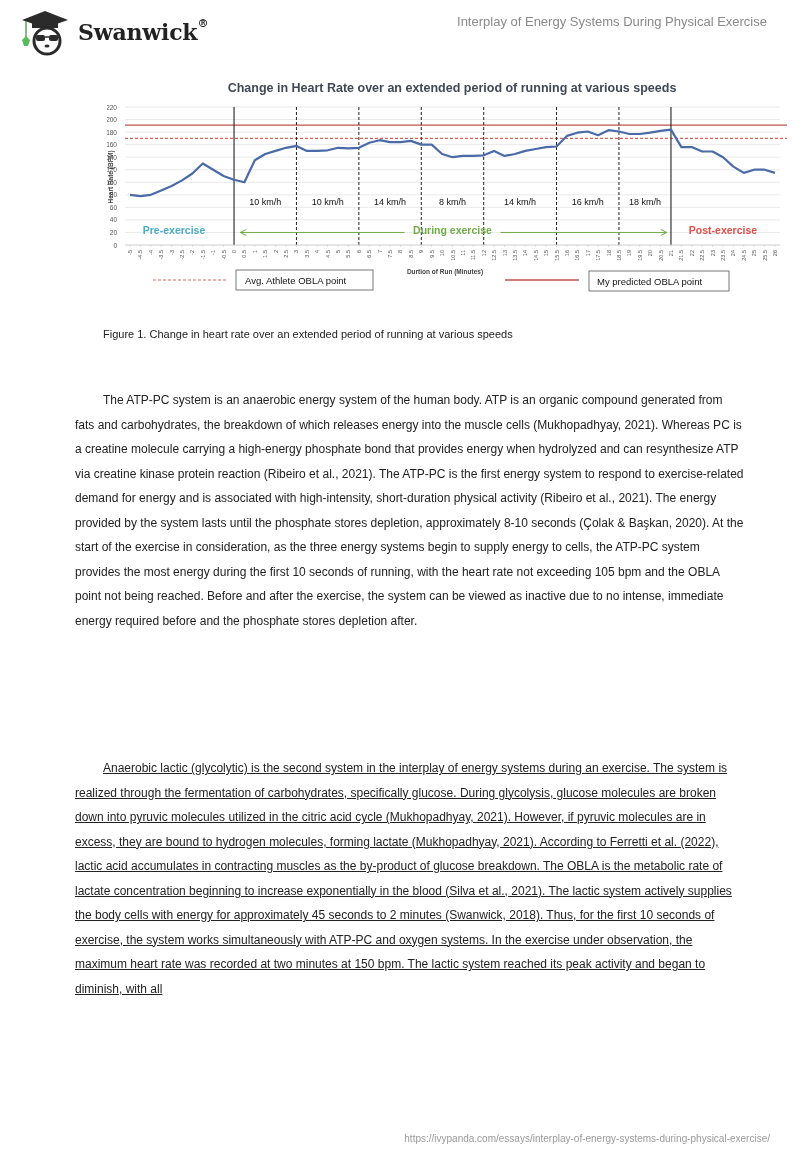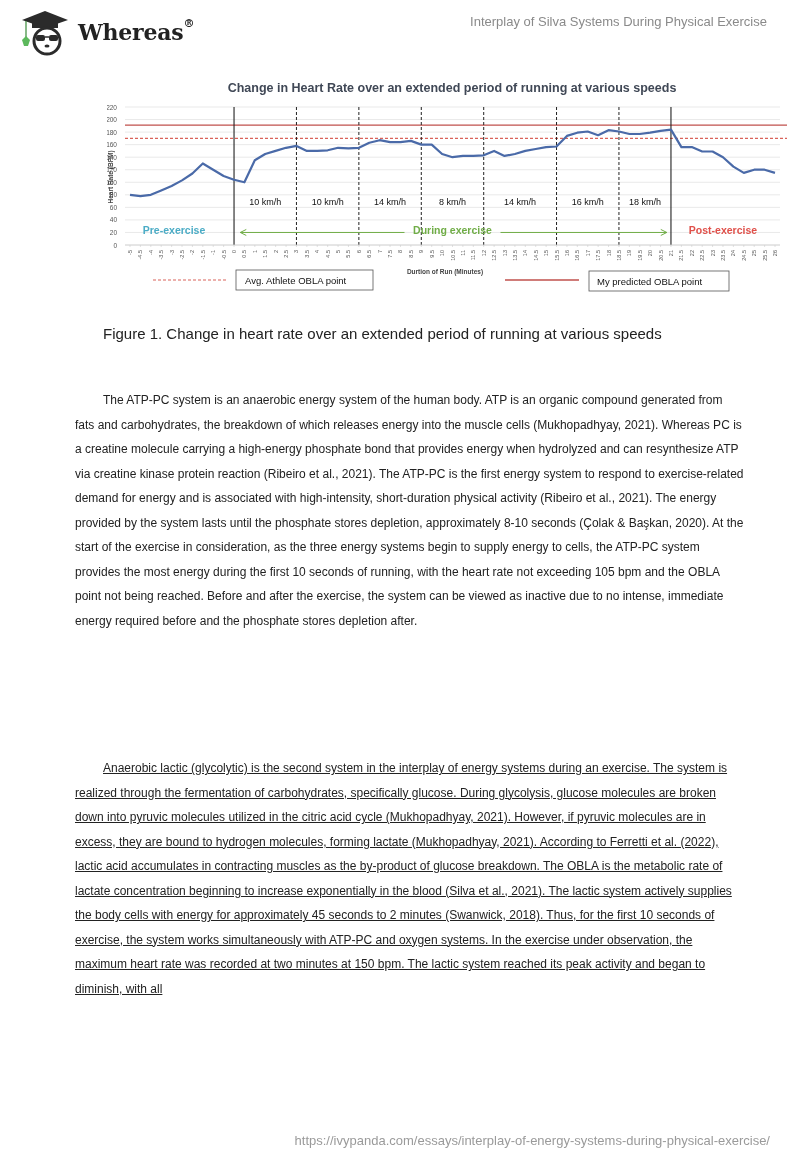--- a/index.html
+++ b/index.html
@@ -3,46 +3,46 @@
 <meta charset="utf-8">
 <style>
   * { box-sizing: border-box; margin: 0; padding: 0; }
   body { width: 800px; height: 1160px; background: #ffffff; position: relative; font-family: "Liberation Sans", sans-serif; color: #222; overflow: hidden; }
   .header { position: absolute; left: 0; top: 0; width: 800px; height: 60px; }
   .logo { position: absolute; left: 18px; top: 8px; display: flex; align-items: center; }
   .logo-text { font-family: "DejaVu Serif", serif; font-weight: bold; font-size: 22px; color: #222; margin-left: 6px; letter-spacing: -0.2px; }
   .logo-text sup { font-size: 11px; font-weight: bold; vertical-align: top; position: relative; top: -2px; }
   .doc-title { position: absolute; right: 33px; top: 14px; font-size: 13px; color: #8a8a8a; }
   .figure { position: absolute; left: 107px; top: 72px; width: 680px; height: 225px; }
-  .caption { position: absolute; left: 75px; top: 322px; width: 660px; font-size: 15px; line-height: 24.5px; color: #222; text-indent: 28px; }
+  .caption { position: absolute; left: 75px; top: 322px; width: 660px; font-size: 11px; line-height: 24.5px; color: #222; text-indent: 28px; }
   .para { position: absolute; left: 75px; width: 670px; font-size: 12px; line-height: 24.5px; color: #222; text-indent: 28px; }
   .p1 { top: 388px; }
   .p2 { top: 756px; text-decoration: underline; }
-  .footer-url { position: absolute; right: 30px; top: 1133px; font-size: 13px; color: #9a9a9a; }
+  .footer-url { position: absolute; right: 30px; top: 1133px; font-size: 10px; color: #9a9a9a; }
   svg text { font-family: "Liberation Sans", sans-serif; }
 </style>
 </head>
 <body>
 
 <div class="header">
   <div class="logo">
     <svg width="54" height="48" viewBox="0 0 54 48">
       <polygon points="4,12 27,3 50,12 27,20" fill="#2b2b2b"></polygon>
       <rect x="14" y="13" width="26" height="7" fill="#2b2b2b"></rect>
       <line x1="8" y1="13" x2="8" y2="30" stroke="#3a8a3a" stroke-width="1.2"></line>
       <path d="M4,32 L8,28 L12,32 L10,38 L6,38 Z" fill="#5cb85c"></path>
       <circle cx="29" cy="33" r="13" fill="#ffffff" stroke="#2b2b2b" stroke-width="3"></circle>
       <rect x="18" y="27" width="9" height="6" rx="2" fill="#2b2b2b"></rect>
       <rect x="31" y="27" width="9" height="6" rx="2" fill="#2b2b2b"></rect>
       <line x1="27" y1="29" x2="31" y2="29" stroke="#2b2b2b" stroke-width="1.5"></line>
       <ellipse cx="29" cy="38" rx="2.5" ry="1.6" fill="#2b2b2b"></ellipse>
     </svg>
-    <span class="logo-text"><span>Whereas</span><sup>®</sup></span>
+    <span class="logo-text"><span>Swanwick</span><sup>®</sup></span>
   </div>
-  <div class="doc-title">Interplay of Silva Systems During Physical Exercise</div>
+  <div class="doc-title">Interplay of Energy Systems During Physical Exercise</div>
 </div>
 
 <div class="figure">
   <svg id="chart" width="680" height="225" viewBox="0 0 680 225">
     <text id="chart-title" x="345" y="20" text-anchor="middle" font-size="12.5" font-weight="bold" fill="#404856">Change in Heart Rate over an extended period of running at various speeds</text>
     <g id="grid">
         <line x1="18" x2="673" y1="173" y2="173" stroke="#e3e3e3" stroke-width="0.8"></line>
         <line x1="18" x2="673" y1="160.45454545454547" y2="160.45454545454547" stroke="#e3e3e3" stroke-width="0.8"></line>
         <line x1="18" x2="673" y1="147.9090909090909" y2="147.9090909090909" stroke="#e3e3e3" stroke-width="0.8"></line>
         <line x1="18" x2="673" y1="135.36363636363637" y2="135.36363636363637" stroke="#e3e3e3" stroke-width="0.8"></line>

